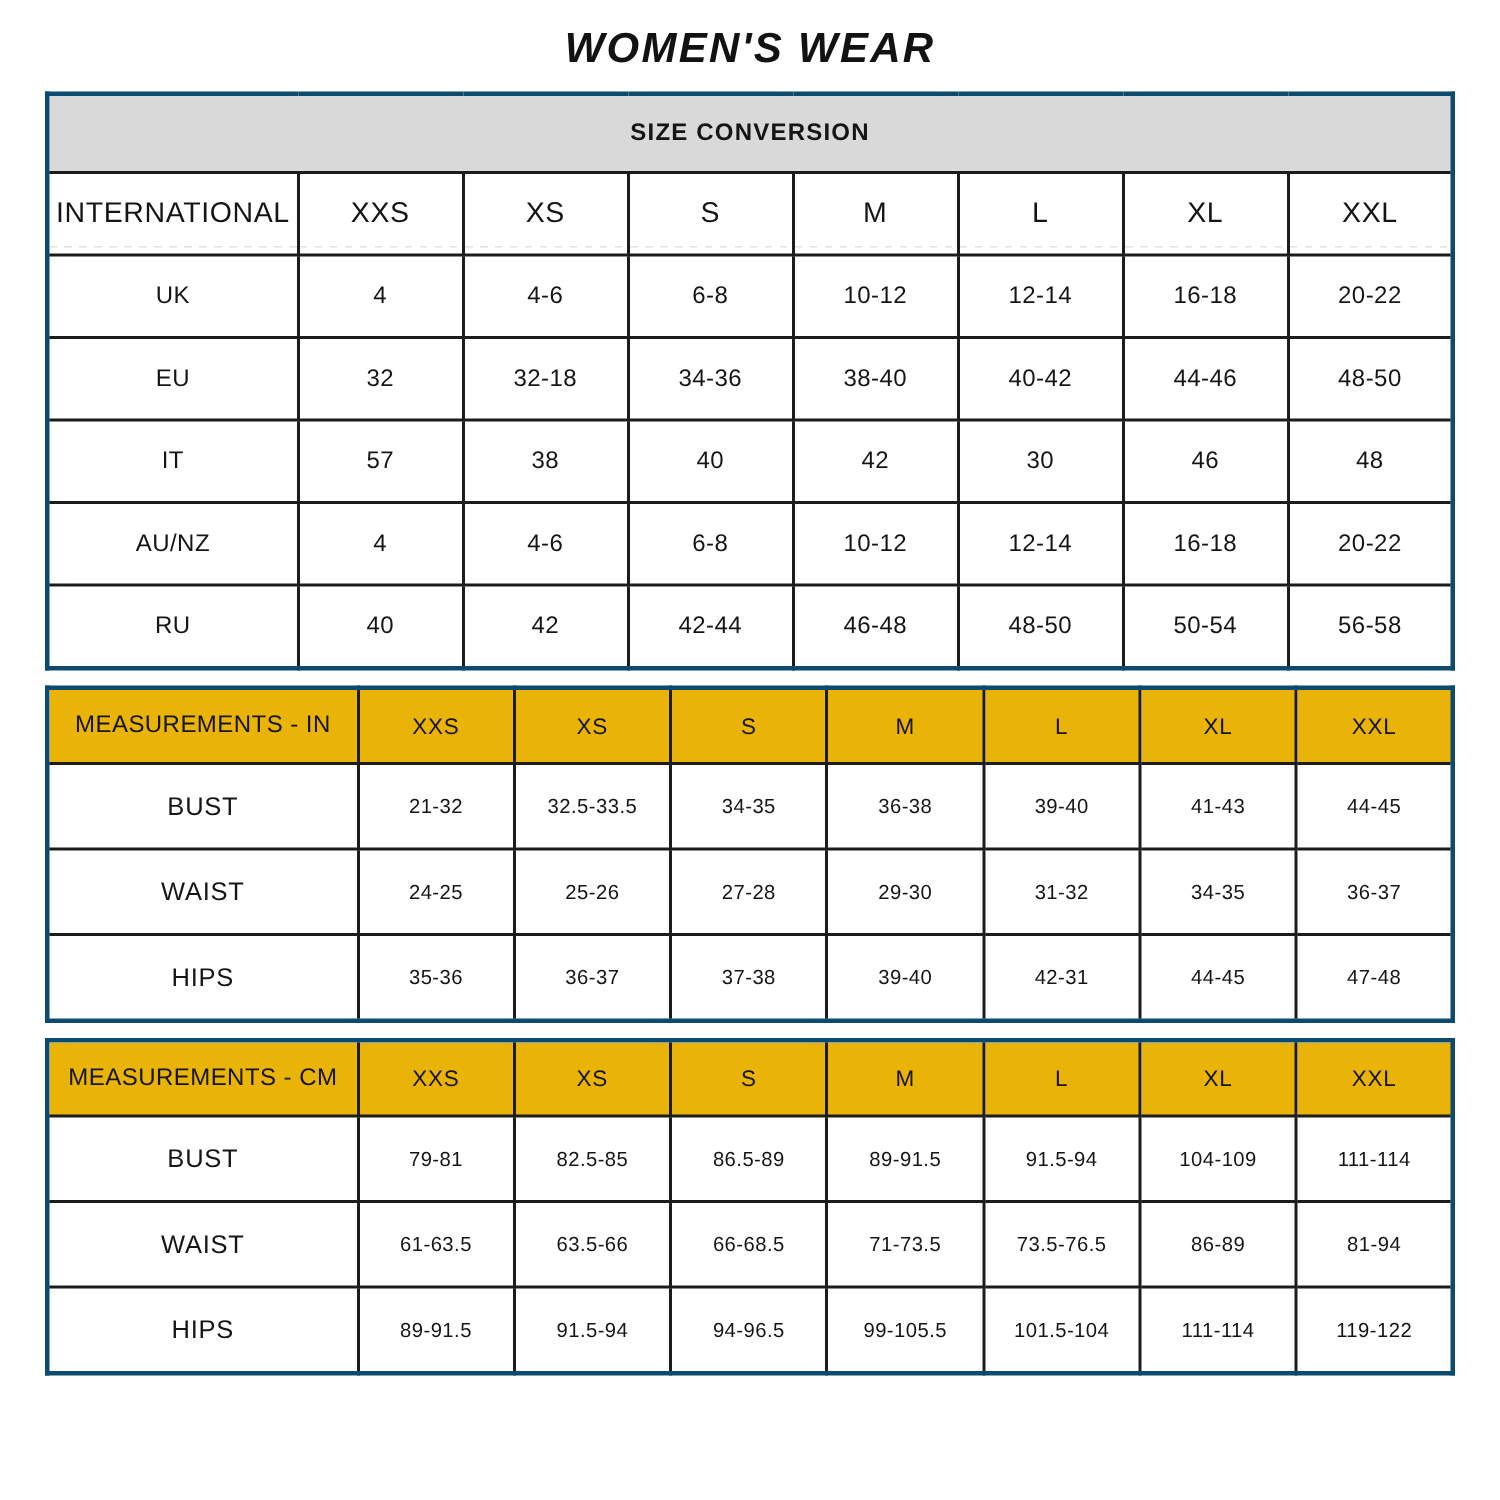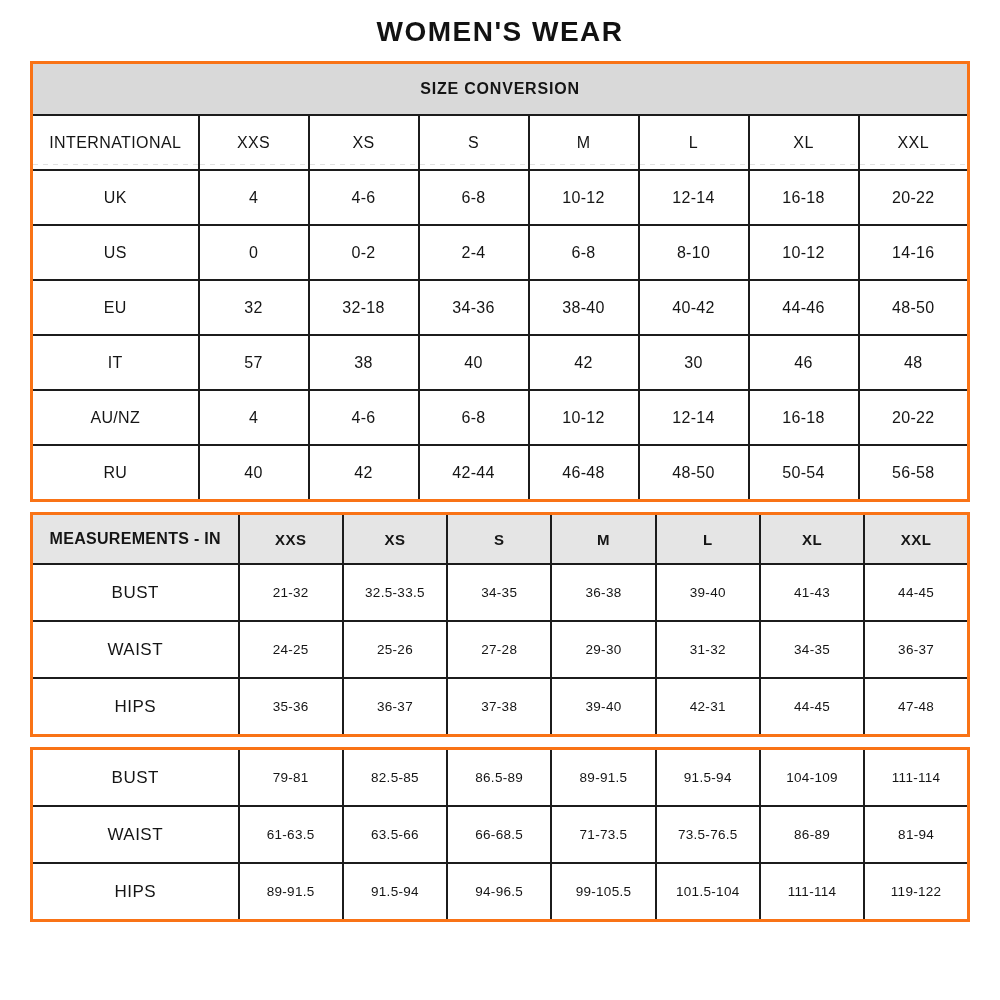--- a/index.html
+++ b/index.html
@@ -17,66 +17,67 @@
     margin: 0 auto;
     padding-top: 10px;
   }
   .title {
     text-align: center;
     font-size: 28px;
     font-weight: 700;
     letter-spacing: 1.5px;
     color: #121212;
     padding: 6px 0 13px 0;
+    font-style: italic;
   }
   table.sheet {
     width: 940px;
     border-collapse: collapse;
     table-layout: fixed;
-    border: 3px solid #f97316;
+    border: 3px solid #0c4a6e;
     margin-bottom: 10px;
   }
   table.sheet td, table.sheet th {
     border: 2px solid #1c1c1c;
     text-align: center;
     vertical-align: middle;
     padding: 0;
     overflow: hidden;
     white-space: nowrap;
   }
   
   .caption-cell {
     background: #d9d9d9;
     height: 50px;
     font-weight: 700;
     font-size: 16px;
     letter-spacing: 0.8px;
   }
   .size-table .hdr-row td {
     height: 53px;
-    font-size: 16px;
+    font-size: 19px;
     letter-spacing: 0.4px;
     
     background-image: repeating-linear-gradient(to right, #e2e2e2 0 5px, transparent 5px 10px);
     background-size: 100% 1px;
     background-repeat: no-repeat;
     background-position: 0 calc(100% - 4px);
   }
   .size-table .data-row td {
     height: 53px;
     font-size: 16px;
     letter-spacing: 0.3px;
     margin-top: 15px;
   }
   
   .meas-table .hdr-row th {
-    background: #e5e5e5;
+    background: #eab308;
     height: 48px;
     font-size: 15px;
-    font-weight: 700;
+    font-weight: 400;
     letter-spacing: 0.5px;
   }
   .meas-table .hdr-row th.corner {
     font-size: 16px;
     letter-spacing: 0.3px;
   }
   .meas-table .data-row td.rlabel {
     font-size: 17px;
     letter-spacing: 0.5px;
     height: 55px;
@@ -122,30 +123,20 @@
       </tr>
       <tr class="data-row">
         <td>UK</td>
         <td>4</td>
         <td>4-6</td>
         <td>6-8</td>
         <td>10-12</td>
         <td>12-14</td>
         <td>16-18</td>
         <td>20-22</td>
-      </tr>
-      <tr class="data-row">
-        <td>US</td>
-        <td>0</td>
-        <td>0-2</td>
-        <td>2-4</td>
-        <td>6-8</td>
-        <td>8-10</td>
-        <td>10-12</td>
-        <td>14-16</td>
       </tr>
       <tr class="data-row">
         <td>EU</td>
         <td>32</td>
         <td>32-18</td>
         <td>34-36</td>
         <td>38-40</td>
         <td>40-42</td>
         <td>44-46</td>
         <td>48-50</td>
@@ -243,20 +234,30 @@
       <col style="width:207px">
       <col>
         <col>
         <col>
         <col>
         <col>
         <col>
         <col>
     </colgroup>
     <tbody>
+      <tr class="hdr-row">
+        <th class="corner">MEASUREMENTS - CM</th>
+        <th>XXS</th>
+        <th>XS</th>
+        <th>S</th>
+        <th>M</th>
+        <th>L</th>
+        <th>XL</th>
+        <th>XXL</th>
+      </tr>
       <tr class="data-row">
         <td class="rlabel">BUST</td>
         <td class="val">79-81</td>
         <td class="val">82.5-85</td>
         <td class="val">86.5-89</td>
         <td class="val">89-91.5</td>
         <td class="val">91.5-94</td>
         <td class="val">104-109</td>
         <td class="val">111-114</td>
       </tr>

